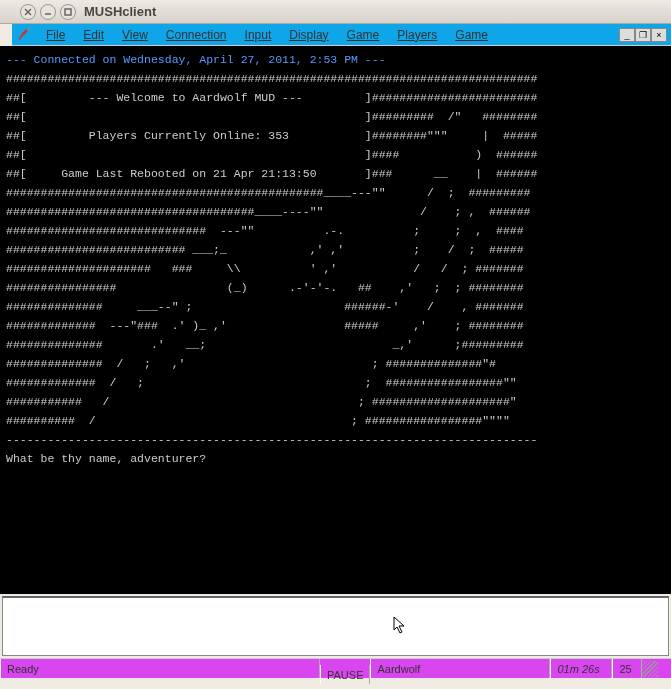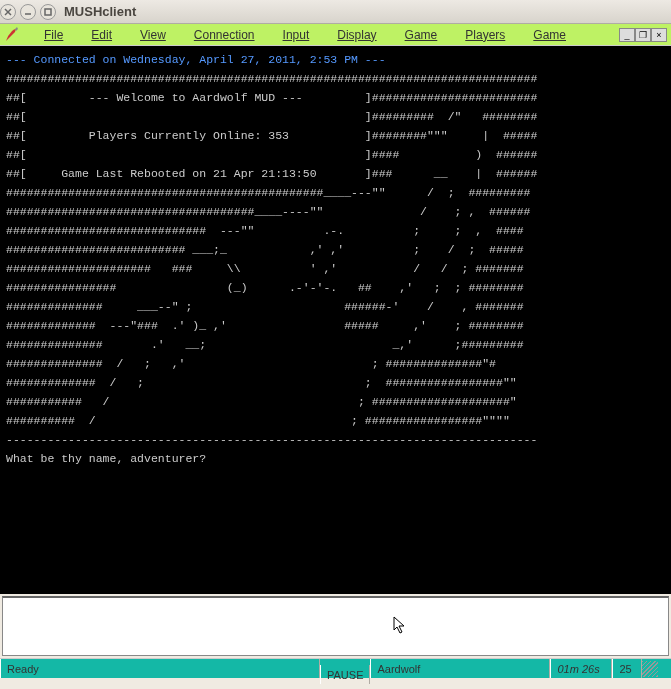--- a/index.html
+++ b/index.html
@@ -12,21 +12,21 @@
       background: #f0ebe2;
       width: 671px;
       height: 689px;
       overflow: hidden;
     }
     .titlebar {
       height: 24px;
       background: linear-gradient(to bottom, #ede9e3, #d8d4cc);
       display: flex;
       align-items: center;
-      padding: 0 0;
+      padding: 0 20px;
       border-bottom: 1px solid #b0aca4;
     }
     .window-controls {
       display: flex;
       gap: 4px;
       margin-right: 8px;
     }
     .window-btn {
       width: 16px;
       height: 16px;
@@ -39,26 +39,27 @@
       font-size: 10px;
       color: #666;
     }
     .title-text {
       font-weight: bold;
       color: #4a4640;
       font-size: 13px;
     }
     .menubar {
       height: 22px;
-      background: #bef264;
+      background: #0ea5e9;
       display: flex;
       align-items: center;
       padding: 0 4px;
-      gap: 12px;
+      gap: 2px;
       border-bottom: 1px solid #ccc;
+      margin-left: 12px;
     }
     .app-icon {
       width: 16px;
       height: 16px;
       margin-right: 4px;
       display: inline-block;
     }
     .menu-item {
       padding: 2px 8px;
       font-size: 12px;
@@ -131,21 +132,21 @@
     }
     .cursor-icon {
       position: absolute;
       left: 390px;
       top: 18px;
       font-size: 16px;
       pointer-events: none;
     }
     .statusbar {
       height: 20px;
-      background: #14b8a6;
+      background: #d946ef;
       display: flex;
       align-items: center;
       border-top: 1px solid #ccc;
       font-size: 11px;
       color: #333;
     }
     .status-cell {
       padding: 2px 6px;
       border-right: 1px solid #b0aca4;
       border-left: 1px solid #fff;

